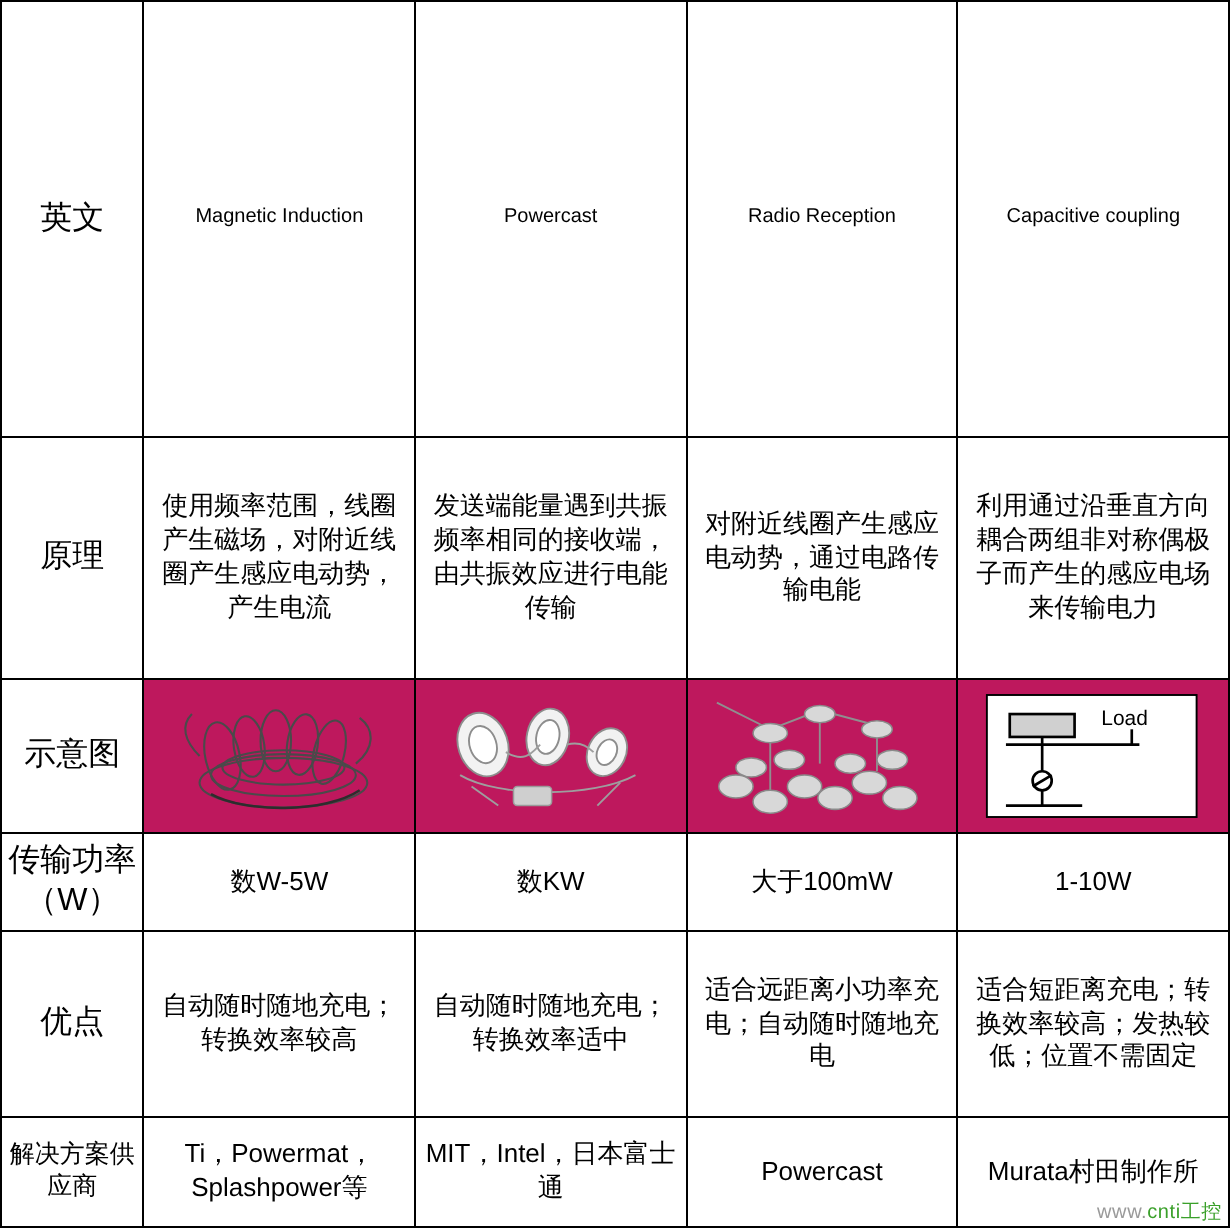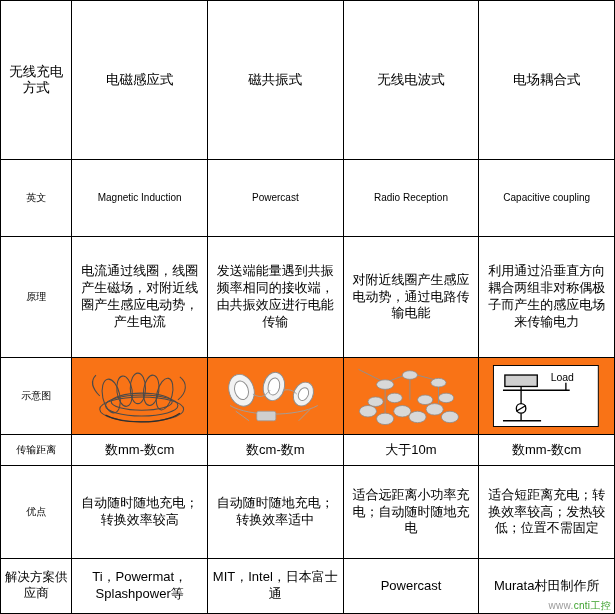--- a/index.html
+++ b/index.html
@@ -28,21 +28,21 @@
     font-weight: normal;
   }
   .col-label { width: 71px; }
   .col-tech  { width: 135px; }
   .row-header td {
     font-weight: bold;
     font-size: 13.5px;
     line-height: 1.15;
   }
   .rowlabel {
-    font-size: 10px;
+    font-size: 16px;
     line-height: 1.25;
   }
   .cell {
     font-size: 13px;
     line-height: 1.3;
   }
   .cell-en {
     font-size: 10px;
     line-height: 1.25;
   }
@@ -56,21 +56,21 @@
   .r-dist td, .r-freq td, .r-eff td { height: 26px; }
   .r-pros td { height: 88px; }
   .r-cons td { height: 80px; }
   .r-vendor td { height: 50px; }
 
   
   .diagram-cell {
     padding: 0;
     position: relative;
     overflow: hidden;
-    background: #f97316;
+    background: #be185d;
   }
   .dwrap {
     position: relative;
     width: 100%;
     height: 72px;
   }
   
   .watermark {
     position: absolute;
     right: 4px;
@@ -87,39 +87,32 @@
 
 <table class="comparison">
   <colgroup>
     <col class="col-label">
     <col class="col-tech">
     <col class="col-tech">
     <col class="col-tech">
     <col class="col-tech">
   </colgroup>
   <tbody>
-    <tr class="row-header">
-      <td>无线充电方式</td>
-      <td>电磁感应式</td>
-      <td>磁共振式</td>
-      <td>无线电波式</td>
-      <td>电场耦合式</td>
-    </tr>
 
     <tr class="r-english">
       <td class="rowlabel">英文</td>
       <td class="cell-en">Magnetic Induction</td>
       <td class="cell-en">Powercast</td>
       <td class="cell-en">Radio Reception</td>
       <td class="cell-en">Capacitive coupling</td>
     </tr>
 
     <tr class="r-principle">
       <td class="rowlabel">原理</td>
-      <td class="cell">电流通过线圈，线圈产生磁场，对附近线圈产生感应电动势，产生电流</td>
+      <td class="cell">使用频率范围，线圈产生磁场，对附近线圈产生感应电动势，产生电流</td>
       <td class="cell">发送端能量遇到共振频率相同的接收端，由共振效应进行电能传输</td>
       <td class="cell">对附近线圈产生感应电动势，通过电路传输电能</td>
       <td class="cell">利用通过沿垂直方向耦合两组非对称偶极子而产生的感应电场来传输电力</td>
     </tr>
 
     <tr class="r-diagram">
       <td class="rowlabel">示意图</td>
 
       <td class="diagram-cell">
         <div class="dwrap">
@@ -212,28 +205,28 @@
               <line x1="41" y1="54" x2="41" y2="62"></line>
               <line x1="22" y1="62" x2="62" y2="62"></line>
               <line x1="88" y1="30" x2="88" y2="22"></line>
             </g>
             <text x="72" y="20" font-family="Liberation Sans, sans-serif" font-size="11" fill="#000000">Load</text>
           </svg>
         </div>
       </td>
     </tr>
 
-
-    <tr class="r-dist">
-      <td class="rowlabel">传输距离</td>
-      <td class="cell">数mm-数cm</td>
-      <td class="cell">数cm-数m</td>
-      <td class="cell">大于10m</td>
-      <td class="cell">数mm-数cm</td>
-    </tr>
+    <tr class="r-power">
+      <td class="rowlabel">传输功率（W）</td>
+      <td class="cell">数W-5W</td>
+      <td class="cell">数KW</td>
+      <td class="cell">大于100mW</td>
+      <td class="cell">1-10W</td>
+    </tr>
+
 
 
 
     <tr class="r-pros">
       <td class="rowlabel">优点</td>
       <td class="cell">自动随时随地充电；转换效率较高</td>
       <td class="cell">自动随时随地充电；转换效率适中</td>
       <td class="cell">适合远距离小功率充电；自动随时随地充电</td>
       <td class="cell">适合短距离充电；转换效率较高；发热较低；位置不需固定</td>
     </tr>

